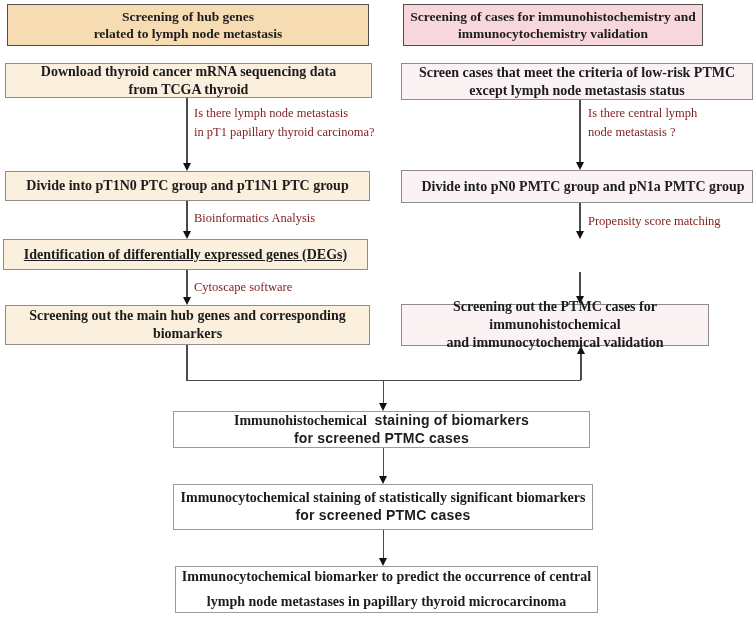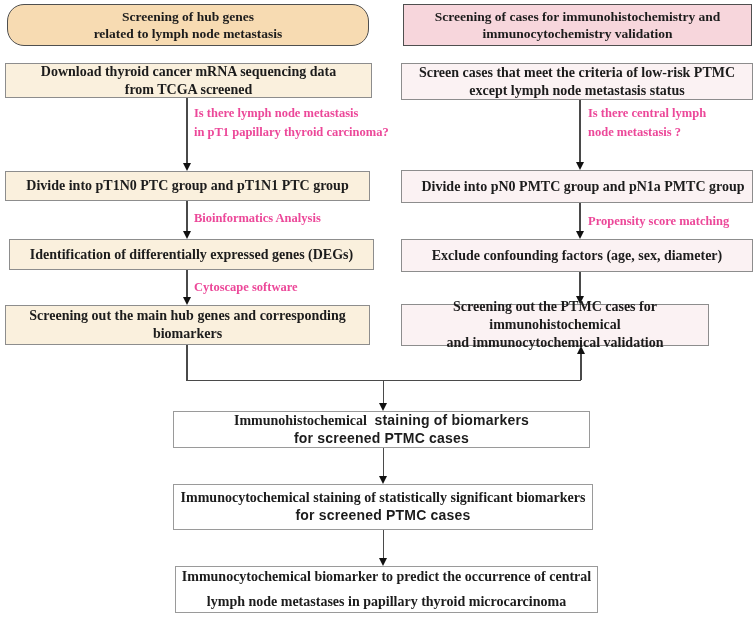--- a/index.html
+++ b/index.html
@@ -19,29 +19,29 @@
   .canvas{
     position:relative;width:756px;height:617px;background:#ffffff;overflow:hidden;
     font-family:"Liberation Serif","DejaVu Serif",serif;color:var(--text);
   }
   .box{
     position:absolute;box-sizing:border-box;
     display:flex;flex-direction:column;align-items:center;justify-content:center;
     text-align:center;font-weight:bold;line-height:1.28;
   }
   .hdr{border:1.6px solid var(--header-border);font-size:13.5px;}
-  .hdr-left{background:var(--left-header-fill);border-radius:17px;}
+  .hdr-left{background:var(--left-header-fill);}
   .hdr-right{background:var(--right-header-fill);}
   .body-left{background:var(--left-body-fill);border:1.2px solid var(--body-border);font-size:14px;}
   .body-right{background:var(--right-body-fill);border:1.2px solid var(--body-border);font-size:14px;}
   .merged{background:var(--merged-fill);border:1.2px solid var(--merged-border);font-size:14px;}
   .sans{font-family:"Liberation Sans","DejaVu Sans",sans-serif;letter-spacing:.2px;}
   .gap-left{margin-left:4px;text-align:right;}
   .lbl{
-    position:absolute;font-size:12.5px;font-weight:bold;color:#ec4899;
+    position:absolute;font-size:12.5px;font-weight:normal;color:#7f1d1d;
     line-height:19px;text-align:left;white-space:nowrap;
   }
   .vl{position:absolute;width:1.4px;background:var(--line);}
   .hl{position:absolute;height:1.4px;background:var(--line);}
   .ah-down{position:absolute;width:0;height:0;
     border-left:4.5px solid transparent;border-right:4.5px solid transparent;
     border-top:8px solid var(--arrowhead);}
   .ah-up{position:absolute;width:0;height:0;
     border-left:4.5px solid transparent;border-right:4.5px solid transparent;
     border-bottom:8px solid var(--arrowhead);}
@@ -51,56 +51,56 @@
 
 <div class="canvas">
 
   <div class="box hdr hdr-left" style="left:7px;top:4px;width:362px;height:42px;">
     <div>Screening of hub genes</div>
     <div>related to lymph node metastasis</div>
   </div>
 
   <div class="box body-left" style="left:5px;top:63px;width:367px;height:35px;">
     <div>Download thyroid cancer mRNA sequencing data</div>
-    <div>from TCGA screened</div>
+    <div>from TCGA thyroid</div>
   </div>
 
   <div class="vl" style="left:186.3px;top:98px;height:65px;"></div>
   <div class="ah-down" style="left:182.5px;top:163px;"></div>
   <div class="lbl" style="left:194px;top:104px;">
     <div>Is there lymph node metastasis</div>
     <div>in pT1 papillary thyroid carcinoma?</div>
   </div>
 
   <div class="box body-left" style="left:5px;top:171px;width:365px;height:30px;">
     <div>Divide into pT1N0 PTC group and pT1N1 PTC group</div>
   </div>
 
   <div class="vl" style="left:186.3px;top:201px;height:30px;"></div>
   <div class="ah-down" style="left:182.5px;top:231px;"></div>
   <div class="lbl" style="left:194px;top:209px;">
     <div>Bioinformatics Analysis</div>
   </div>
 
-  <div class="box body-left" style="left:9px;top:239px;width:365px;height:31px;">
+  <div class="box body-left" style="left:3px;top:239px;width:365px;height:31px;text-decoration:underline;">
     <div>Identification of differentially expressed genes (DEGs)</div>
   </div>
 
   <div class="vl" style="left:186.3px;top:270px;height:27px;"></div>
   <div class="ah-down" style="left:182.5px;top:297px;"></div>
   <div class="lbl" style="left:194px;top:278px;">
     <div>Cytoscape software</div>
   </div>
 
   <div class="box body-left" style="left:5px;top:305px;width:365px;height:40px;">
     <div>Screening out the main hub genes and corresponding</div>
     <div>biomarkers</div>
   </div>
 
-  <div class="box hdr hdr-right" style="left:403px;top:4px;width:349px;height:42px;">
+  <div class="box hdr hdr-right" style="left:403px;top:4px;width:300px;height:42px;">
     <div>Screening of cases for immunohistochemistry and</div>
     <div>immunocytochemistry validation</div>
   </div>
 
   <div class="box body-right" style="left:401px;top:63px;width:352px;height:37px;">
     <div>Screen cases that meet the criteria of low-risk PTMC</div>
     <div>except lymph node metastasis status</div>
   </div>
 
   <div class="vl" style="left:579.3px;top:100px;height:62px;"></div>
@@ -113,23 +113,20 @@
   <div class="box body-right" style="left:401px;top:170px;width:352px;height:33px;padding-left:12px;">
     <div>Divide into pN0 PMTC group and pN1a PMTC group</div>
   </div>
 
   <div class="vl" style="left:579.3px;top:203px;height:28px;"></div>
   <div class="ah-down" style="left:575.5px;top:231px;"></div>
   <div class="lbl" style="left:588px;top:212px;">
     <div>Propensity score matching</div>
   </div>
 
-  <div class="box body-right" style="left:401px;top:239px;width:352px;height:33px;">
-    <div>Exclude confounding factors (age, sex, diameter)</div>
-  </div>
 
   <div class="vl" style="left:579.3px;top:272px;height:24px;"></div>
   <div class="ah-down" style="left:575.5px;top:296px;"></div>
 
   <div class="box body-right" style="left:401px;top:304px;width:308px;height:42px;">
     <div>Screening out the PTMC cases for immunohistochemical</div>
     <div>and  immunocytochemical validation</div>
   </div>
 
   <div class="vl" style="left:186.3px;top:345px;height:36px;"></div>

